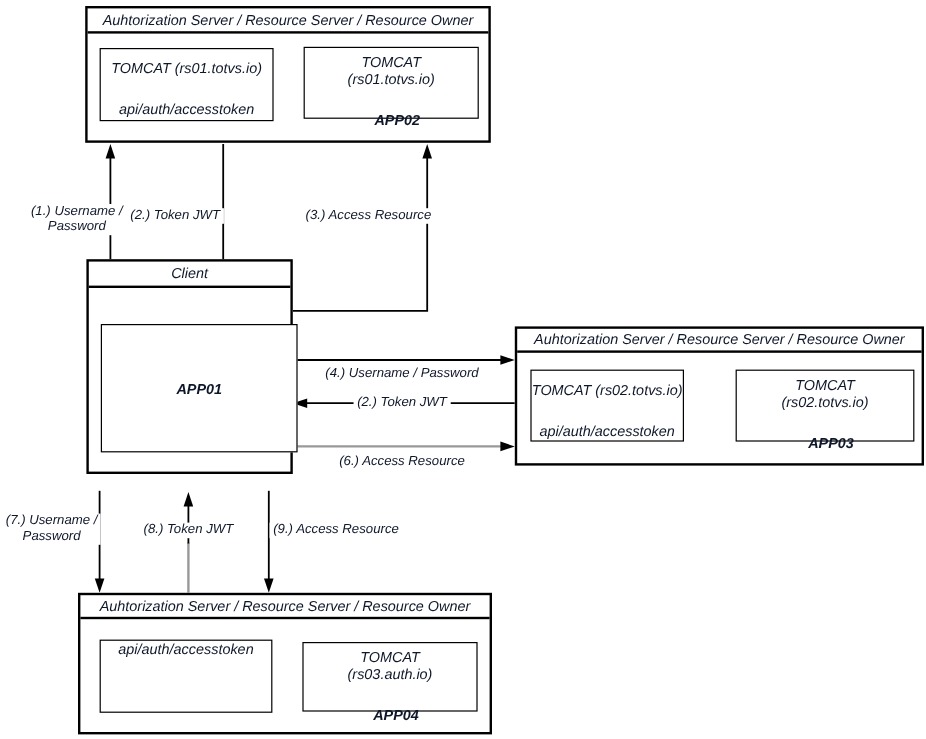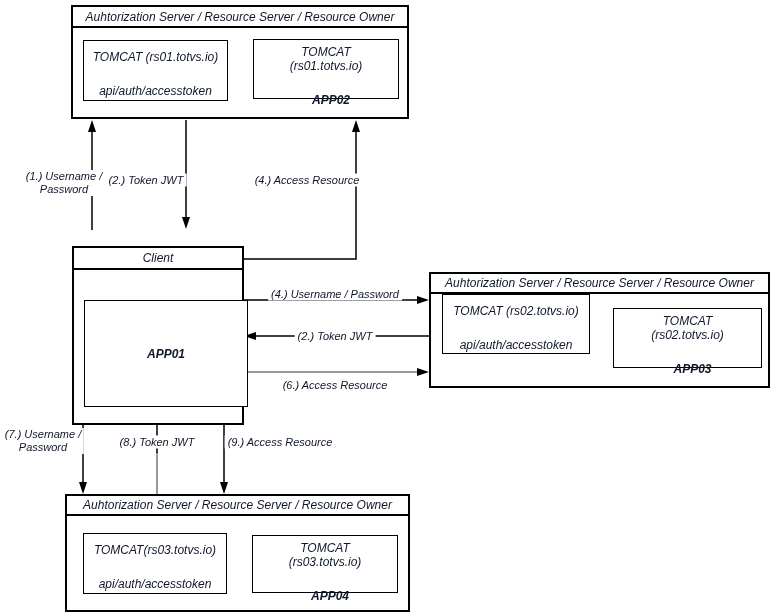--- a/index.html
+++ b/index.html
@@ -128,64 +128,63 @@
     </div>
     <div class="inner-box" style="left:180px; top:32px; width:146px; height:60px;">
       <div class="stack">
         <div>TOMCAT</div>
         <div>(rs01.totvs.io)</div>
       </div>
       <div class="app-label">APP02</div>
     </div>
   </div>
 
-  <div class="node" style="left:72px; top:246px; width:172px; height:179px;">
+  <div class="node" style="left:72px; top:216px; width:172px; height:179px;">
     <div class="node-title" style="height:22px;">Client</div>
     <div class="inner-box big-app" style="left:10px; top:52px; width:164px; height:107px;">
       <div>APP01</div>
     </div>
   </div>
 
   <div class="node" style="left:429px; top:272px; width:341px; height:116px;">
     <div class="node-title" style="height:20px;">Auhtorization Server / Resource Server / Resource Owner</div>
-    <div class="inner-box" style="left:11px; top:20px; width:148px; height:60px;">
+    <div class="inner-box" style="left:11px; top:34px; width:128px; height:60px;">
       <div class="pad-top">TOMCAT (rs02.totvs.io)</div>
       <div class="pad-bottom">api/auth/accesstoken</div>
     </div>
     <div class="inner-box" style="left:182px; top:34px; width:149px; height:60px;">
       <div class="stack">
         <div>TOMCAT</div>
         <div>(rs02.totvs.io)</div>
       </div>
       <div class="app-label">APP03</div>
     </div>
   </div>
 
   <div class="node" style="left:65px; top:494px; width:345px; height:118px;">
     <div class="node-title" style="height:20px;">Auhtorization Server / Resource Server / Resource Owner</div>
     <div class="inner-box" style="left:16px; top:37px; width:144px; height:61px;">
-      <div class="pad-top">TOMCAT(rs03.totvs.io)</div>
       <div class="pad-bottom">api/auth/accesstoken</div>
     </div>
     <div class="inner-box" style="left:185px; top:39px; width:146px; height:58px;">
       <div class="stack">
         <div>TOMCAT</div>
-        <div>(rs03.totvs.io)</div>
+        <div>(rs03.auth.io)</div>
       </div>
       <div class="app-label">APP04</div>
     </div>
   </div>
 
   <div class="edge-label" style="left:44px; top:183px;margin-left:20px;">
     <div>(1.) Username /</div>
     <div>Password</div>
   </div>
   <div class="edge-label" style="left:146px; top:180px;">(2.) Token JWT</div>
-  <div class="edge-label" style="left:307px; top:180px;">(4.) Access Resource</div>
-  <div class="edge-label" style="left:335px; top:294px;">(4.) Username / Password</div>
+  <div class="edge-label" style="left:307px; top:180px;">(3.) Access Resource</div>
+  <div class="edge-label" style="left:335px; top:312px;">(4.) Username / Password</div>
   <div class="edge-label" style="left:335px; top:336px;">(2.) Token JWT</div>
   <div class="edge-label" style="left:335px; top:372px;margin-top:13px;">(6.) Access Resource</div>
   <div class="edge-label" style="left:43px; top:441px;">
     <div>(7.) Username /</div>
     <div>Password</div>
   </div>
   <div class="edge-label" style="left:157px; top:442px;text-align:right;">(8.) Token JWT</div>
   <div class="edge-label" style="left:280px; top:442px;">(9.) Access Resource</div>
 
 </div>

